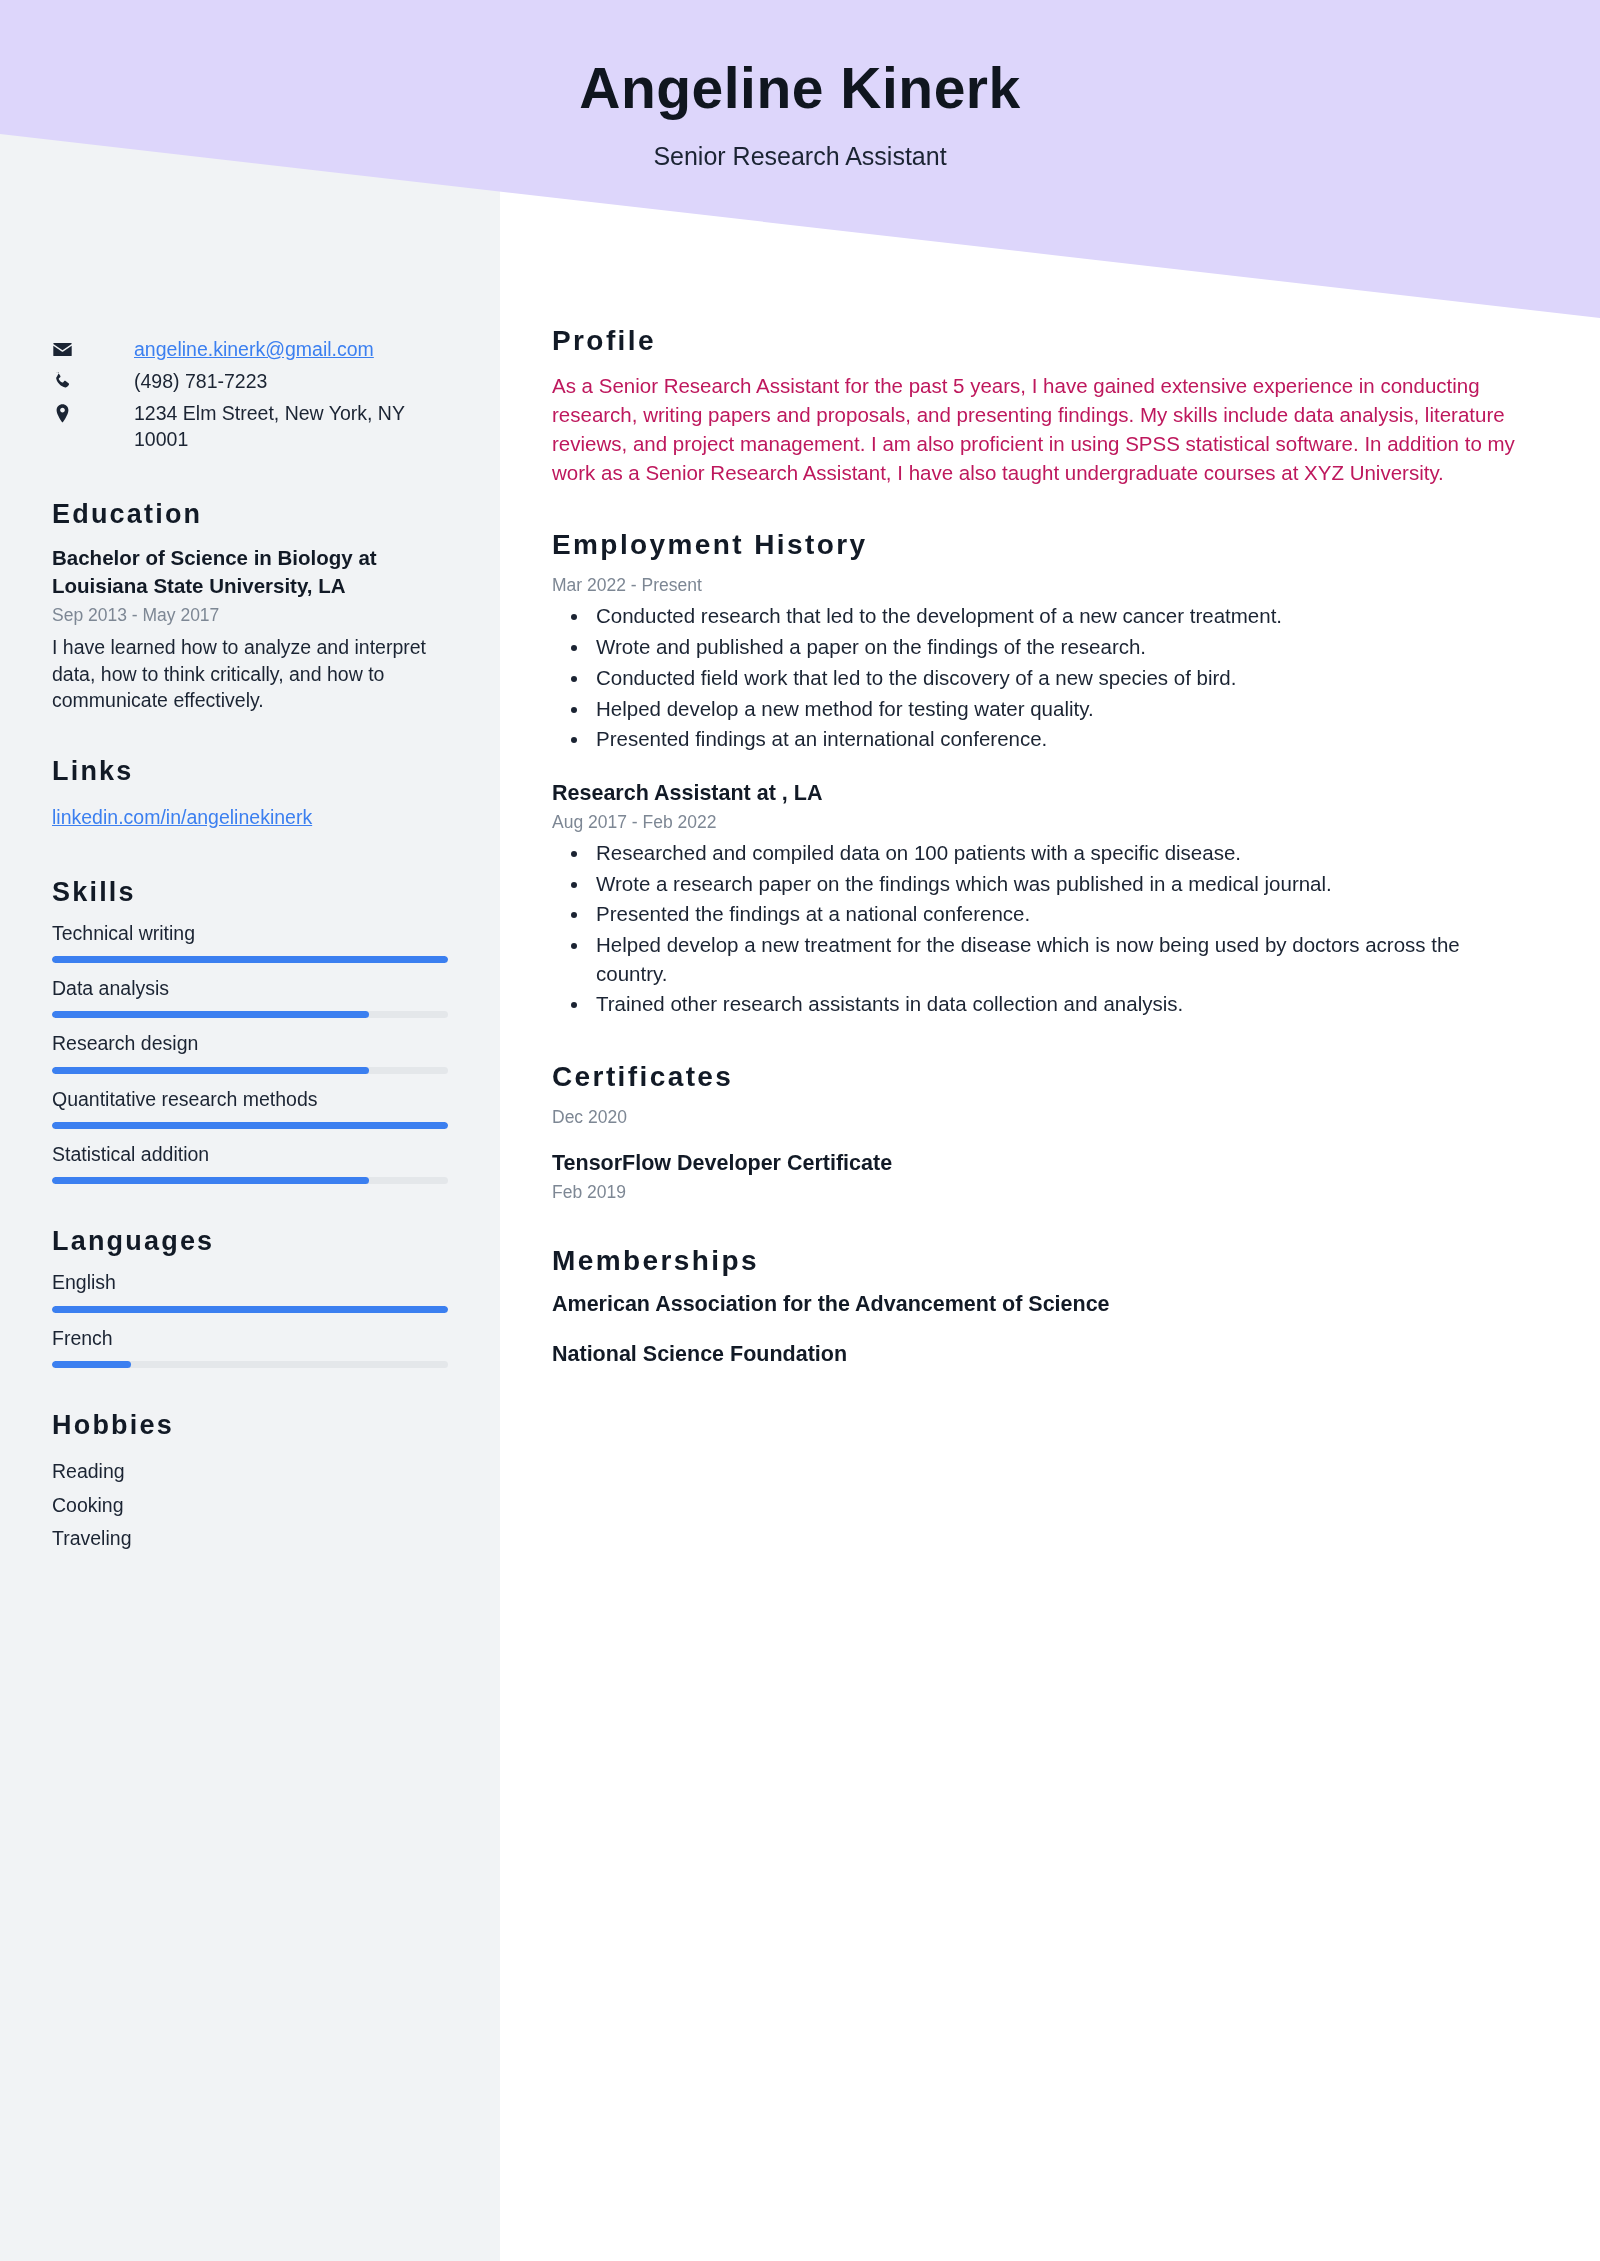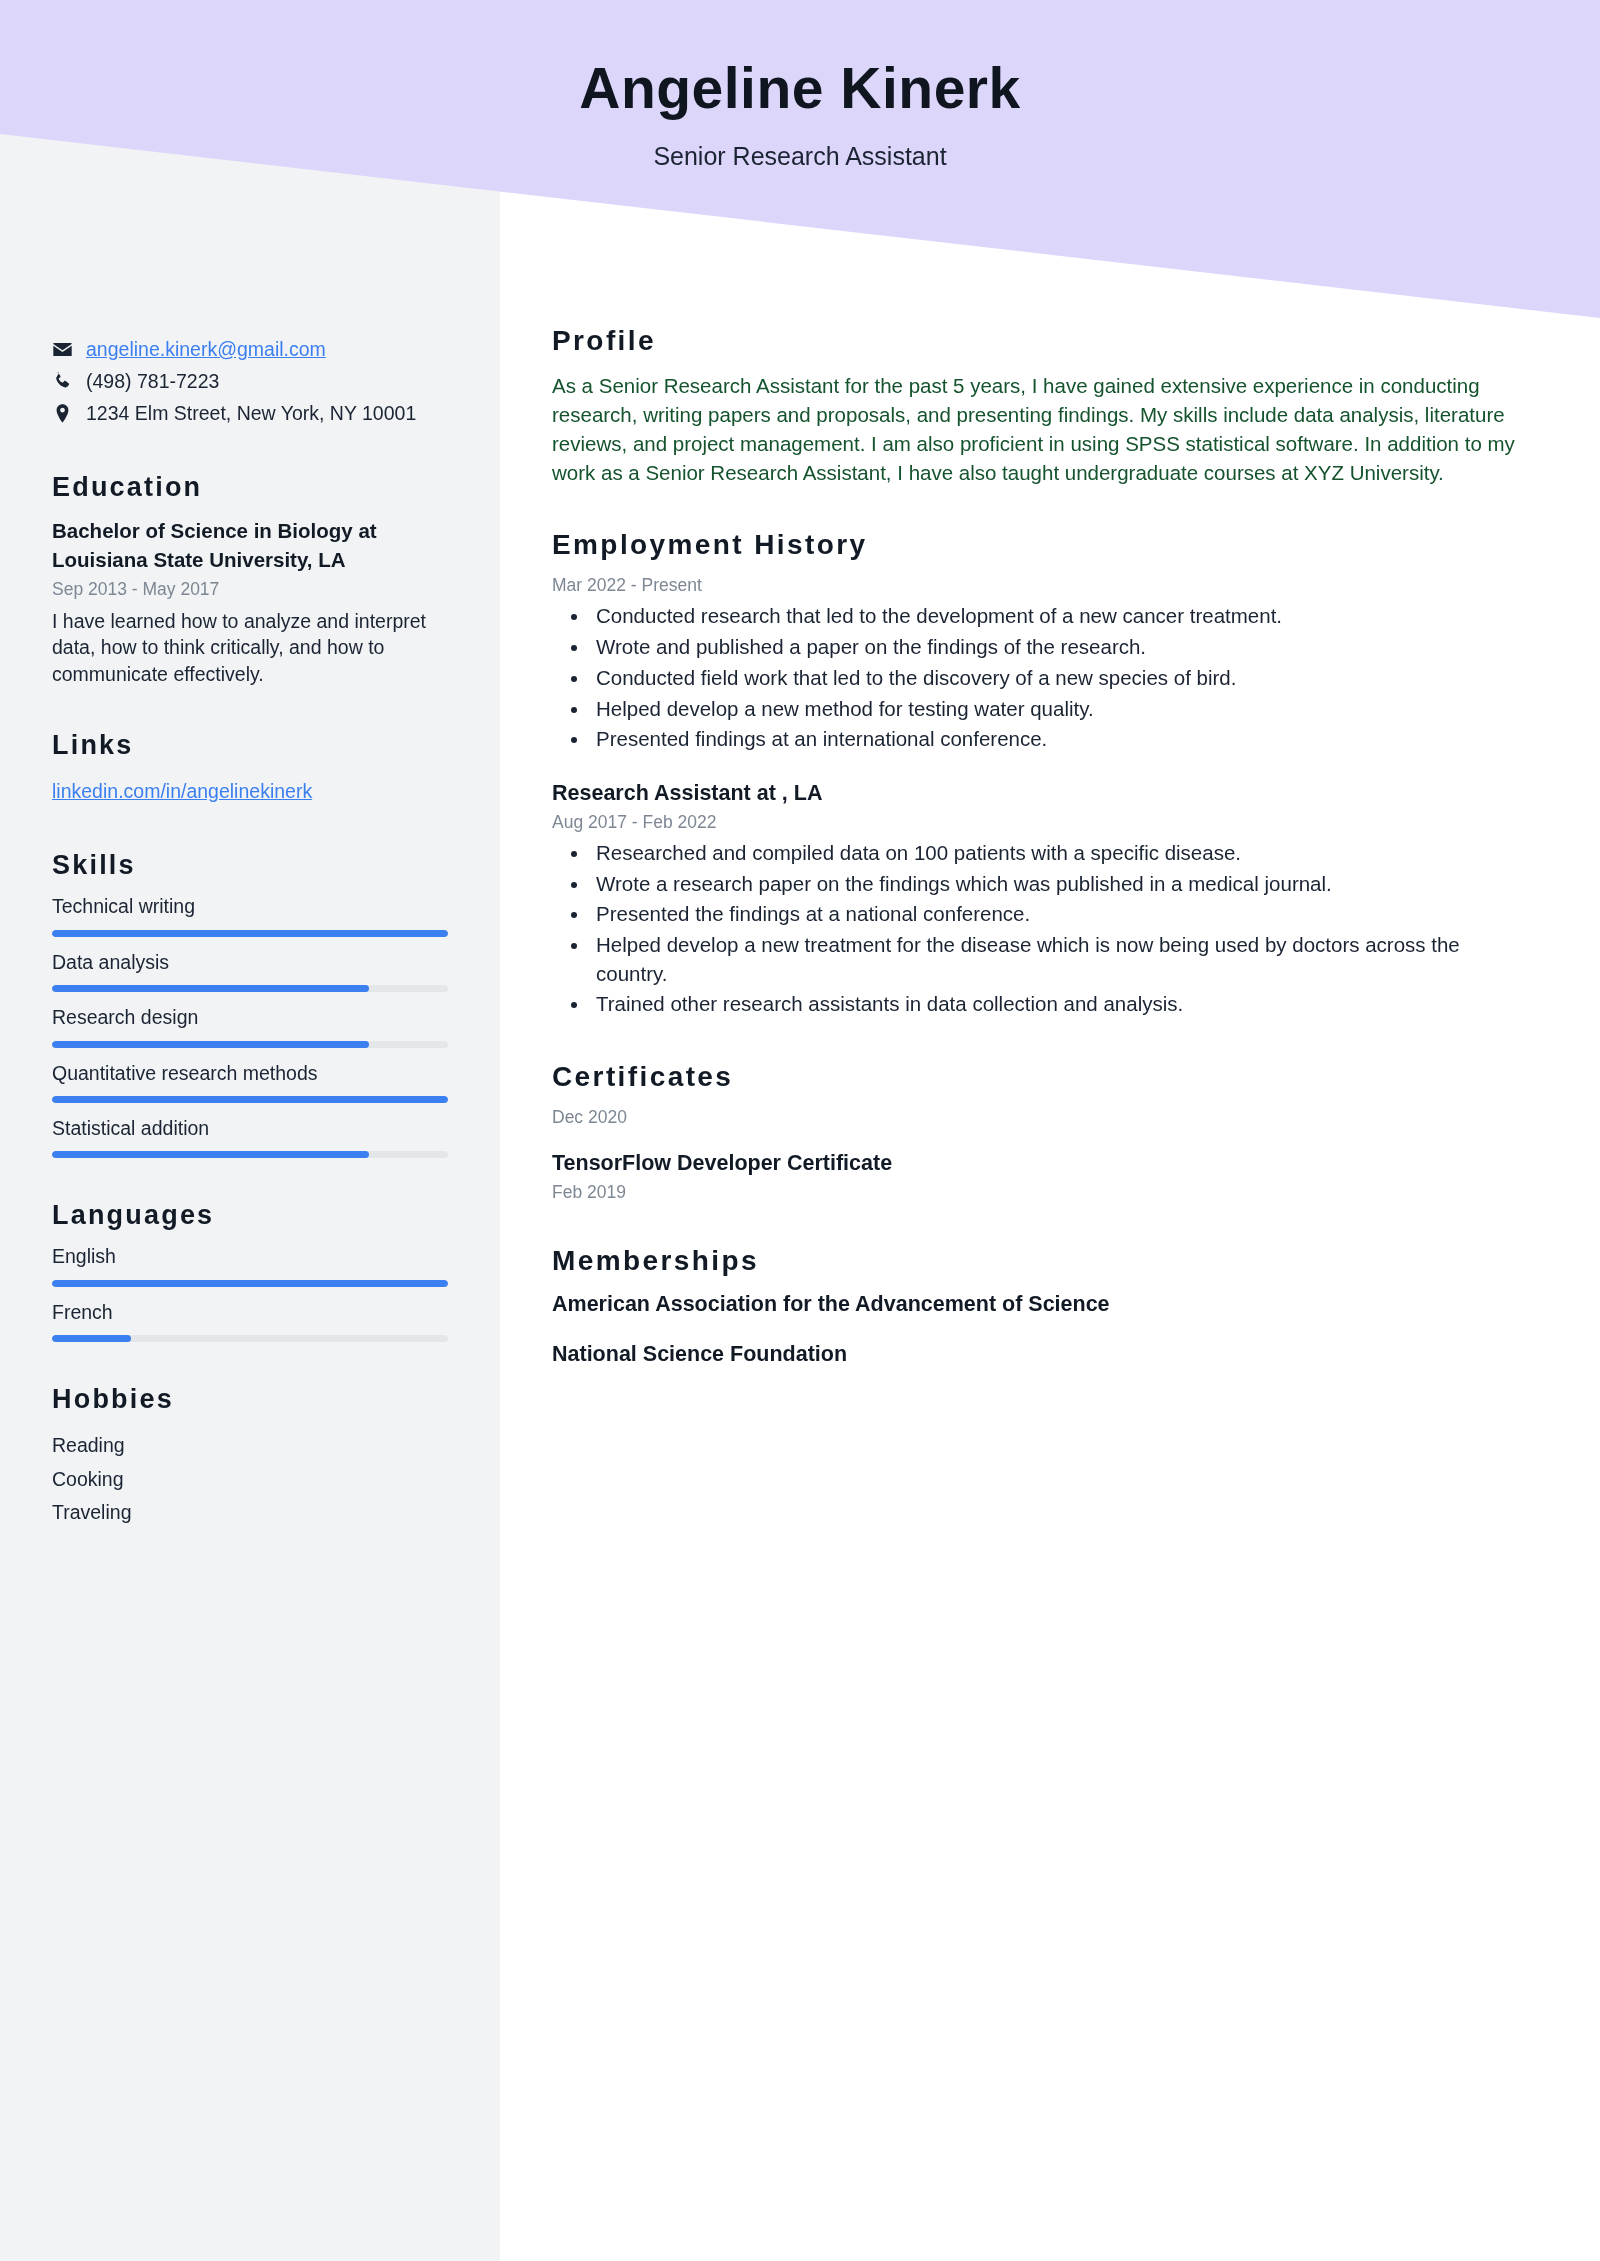--- a/index.html
+++ b/index.html
@@ -98,20 +98,21 @@
     margin: 0 0 46px 0;
     padding: 0;
     list-style: none;
   }
   .contact-row {
     display: flex;
     align-items: flex-start;
     margin-bottom: 6px;
     font-size: 19.5px;
     line-height: 1.34;
+    gap: 48px;
   }
   .contact-icon {
     flex: 0 0 34px;
     color: #1b2433;
     display: flex;
     align-items: flex-start;
     padding-top: 3px;
   }
   .contact-icon svg { display: block; }
   .contact-value { color: #1b2433; }
@@ -182,21 +183,21 @@
   .simple-item {
     font-size: 19.5px;
     line-height: 1.72;
     color: #1b2433;
   }
 
   
   .profile-text {
     font-size: 20.5px;
     line-height: 1.42;
-    color: #14532d;
+    color: #be185d;
     margin: 0;
   }
   .job { margin-bottom: 26px; }
   .job:last-child { margin-bottom: 0; }
   .job-title {
     font-size: 21.5px;
     font-weight: 700;
     color: #121a26;
     margin: 0;
     line-height: 1.3;

